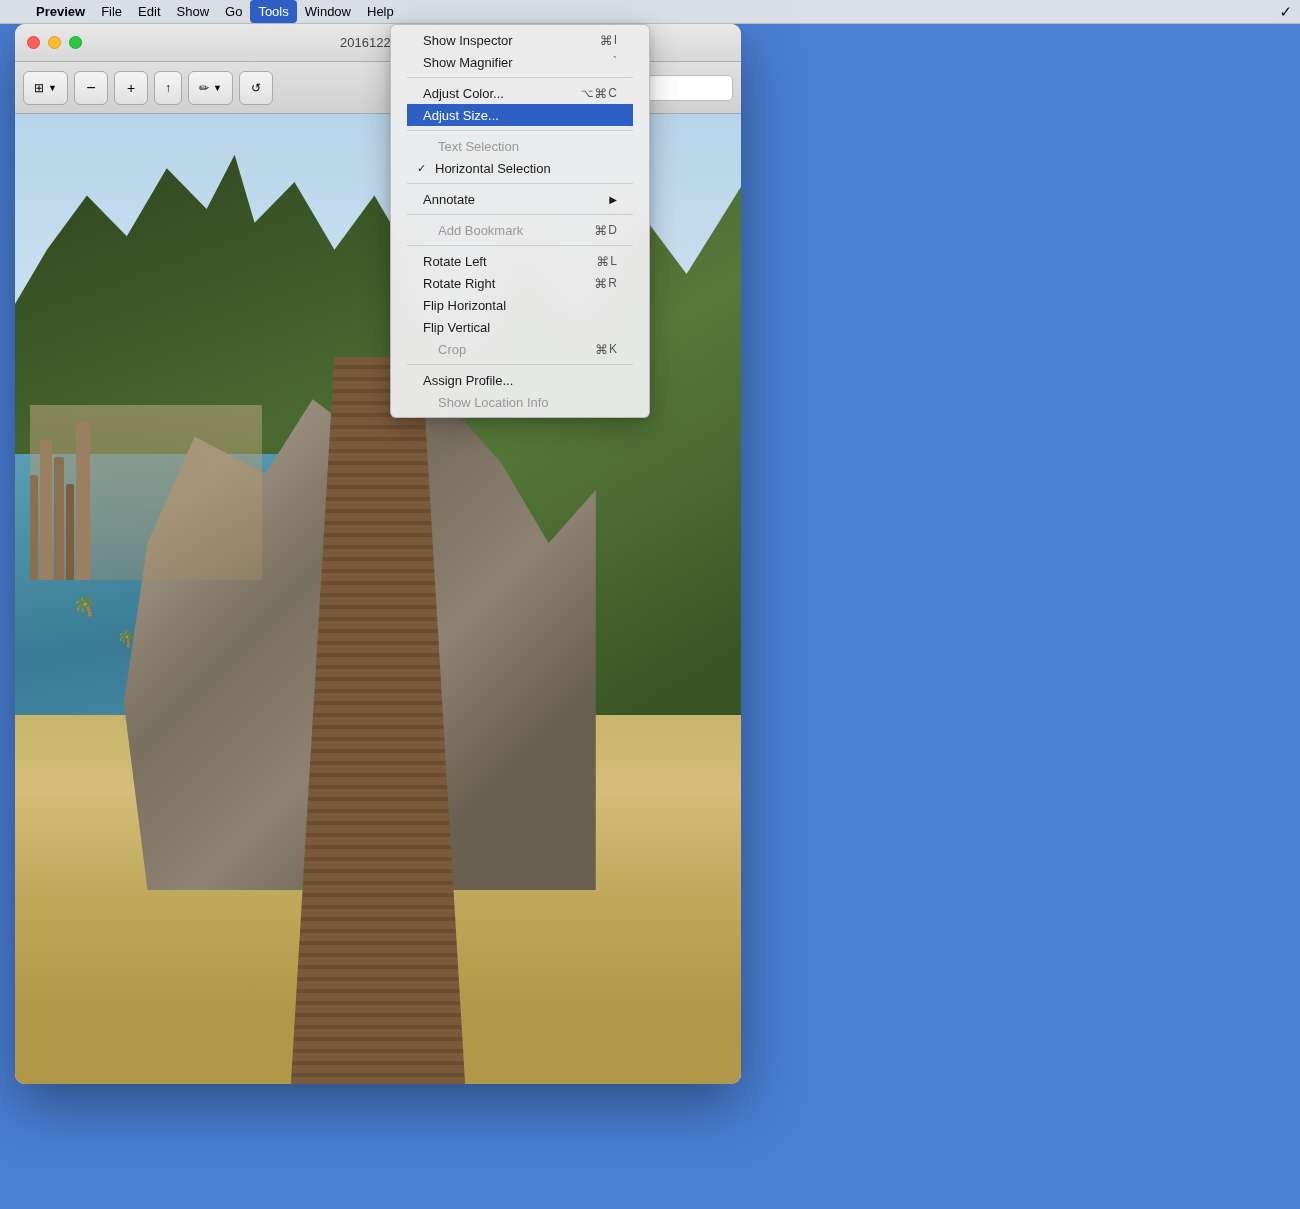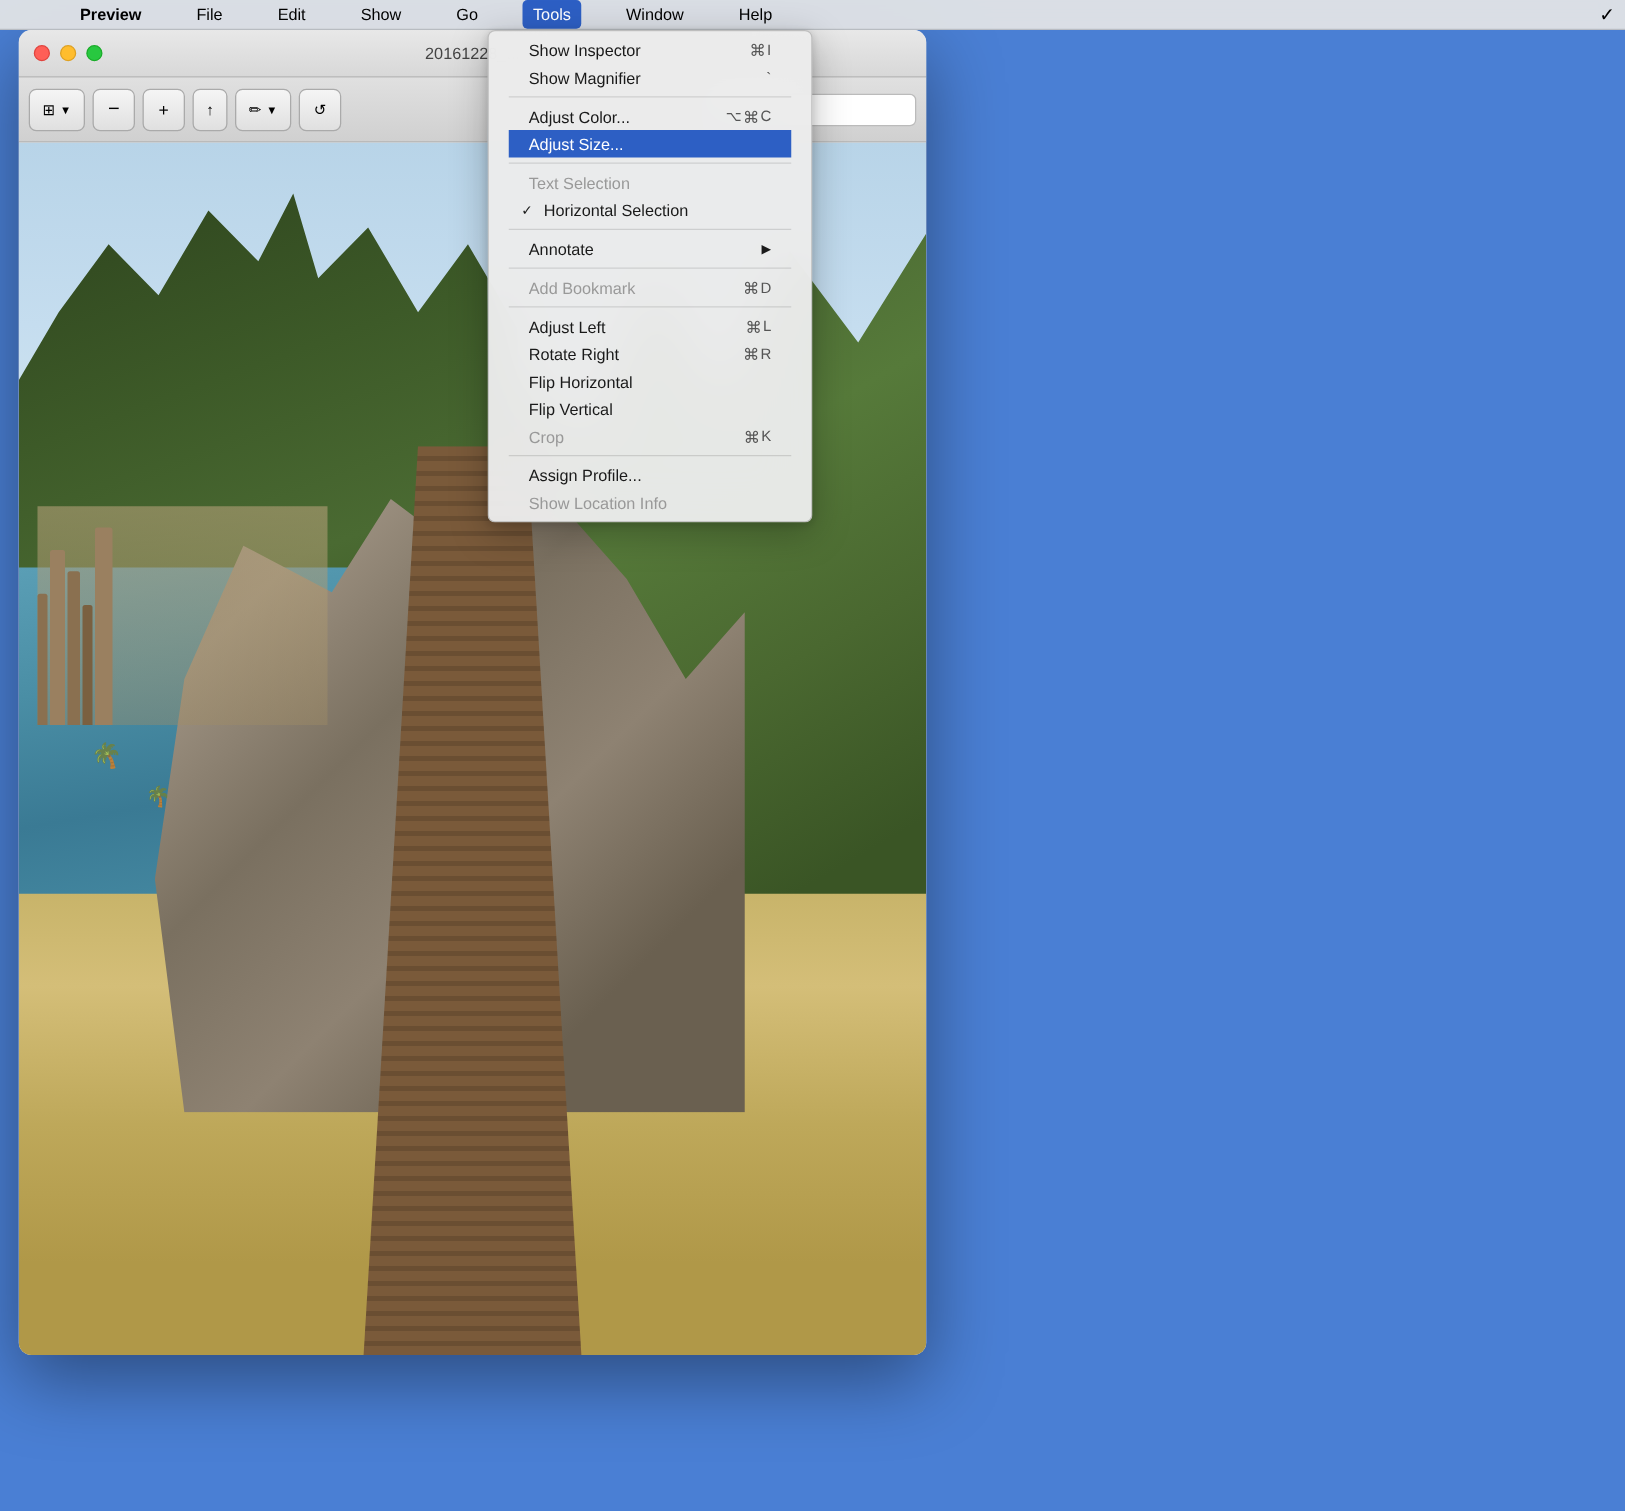--- a/index.html
+++ b/index.html
@@ -28,21 +28,20 @@
       height: 24px;
       background: rgba(230, 230, 230, 0.92);
       backdrop-filter: blur(10px);
       display: flex;
       align-items: center;
       padding: 0 8px;
       font-size: 13px;
       font-weight: 400;
       z-index: 1000;
       border-bottom: 1px solid rgba(0,0,0,0.15);
-      gap: 28px;
     }
     .menubar-item {
       padding: 0 8px;
       height: 100%;
       display: flex;
       align-items: center;
       cursor: default;
       border-radius: 4px;
     }
     .menubar-item.active {
@@ -194,20 +193,21 @@
       position: relative;
       color: #1a1a1a;
     }
     .menu-item.highlighted {
       background: #2d5fc4;
       color: white;
     }
     .menu-item.disabled {
       color: #999;
       pointer-events: none;
+      margin-left: 15px;
     }
     .menu-item.with-check {
       padding-left: 28px;
     }
     .menu-item.with-check .check {
       position: absolute;
       left: 10px;
       font-size: 11px;
     }
     .menu-item .shortcut {
@@ -394,21 +394,21 @@
     <span>Add Bookmark</span>
     <span class="shortcut">
       <span class="cmd-symbol">⌘</span>
         <span>D</span>
     </span>
   </div>
 
   <div class="menu-separator"></div>
 
   <div class="menu-item">
-    <span>Adjust Left</span>
+    <span>Rotate Left</span>
     <span class="shortcut">
       <span class="cmd-symbol">⌘</span>
         <span>L</span>
     </span>
   </div>
 
   <div class="menu-item">
     <span>Rotate Right</span>
     <span class="shortcut">
       <span class="cmd-symbol">⌘</span>

